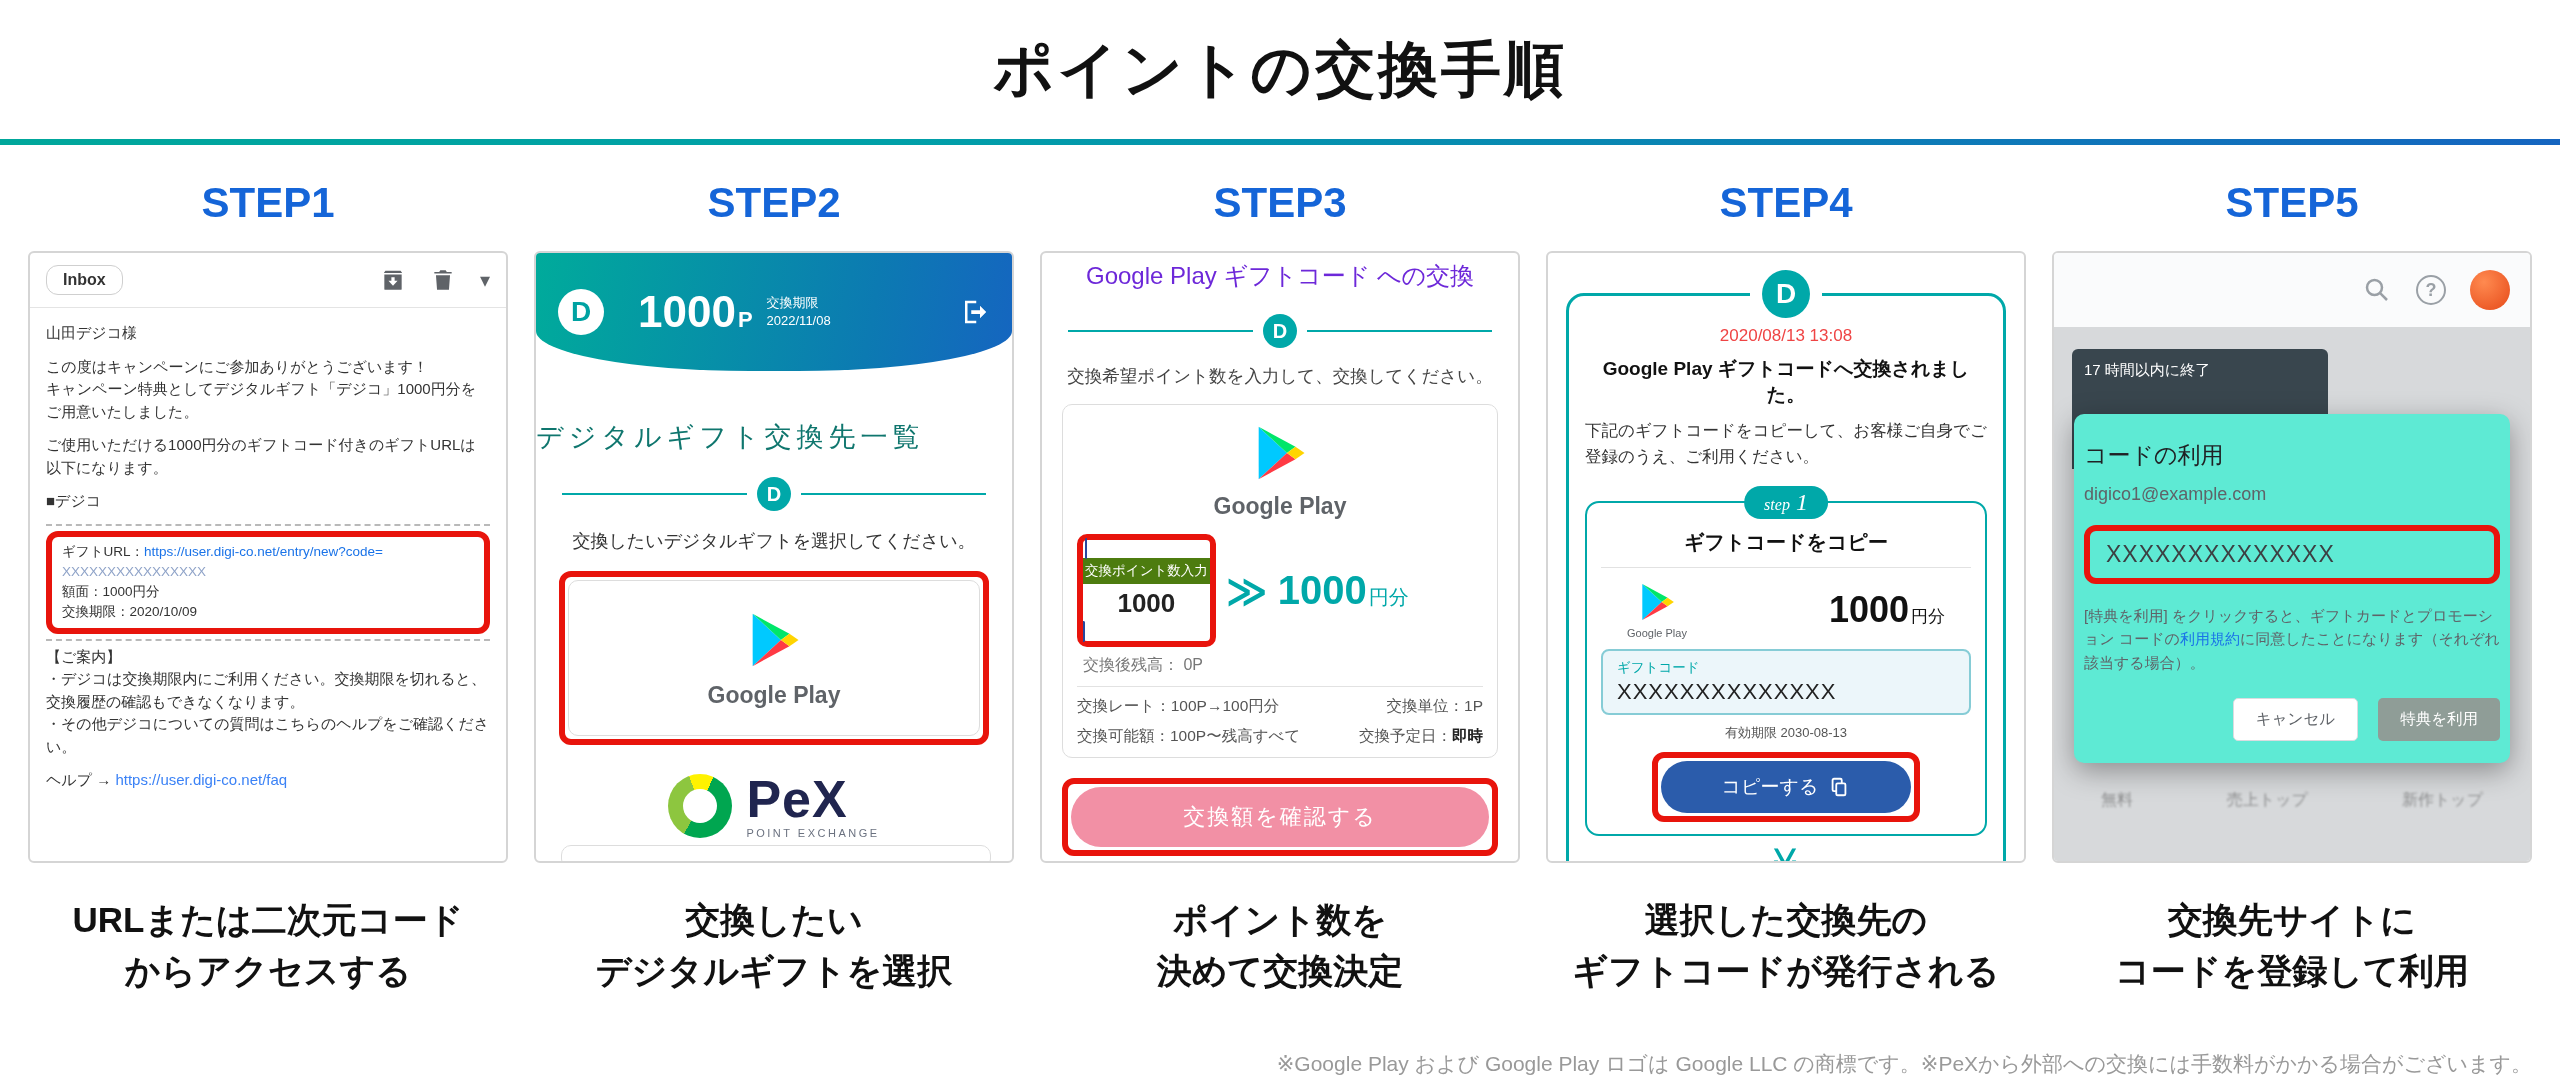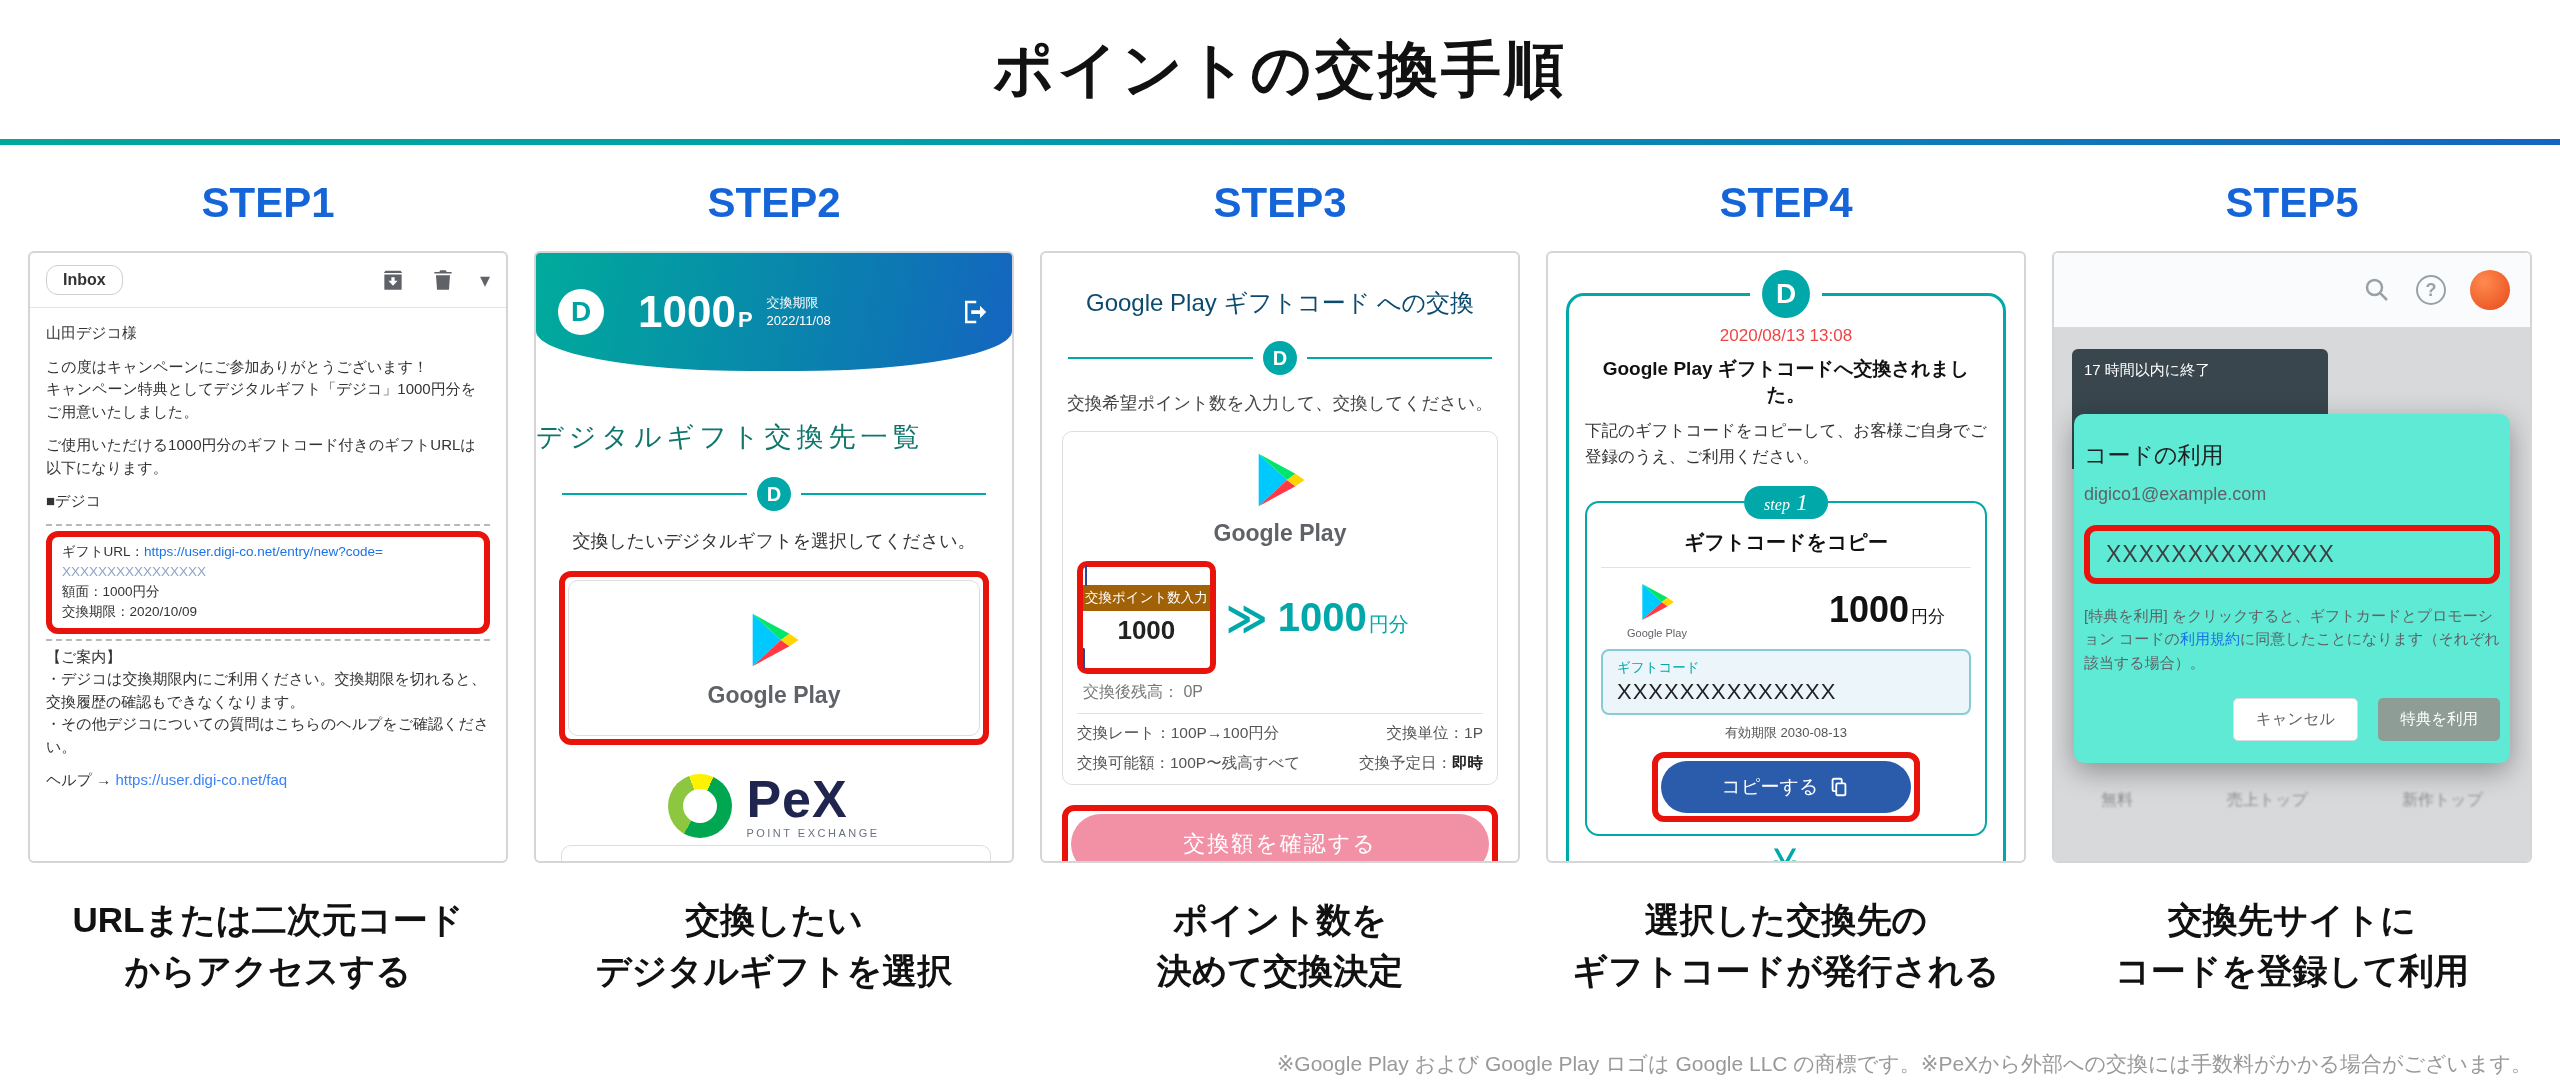--- a/index.html
+++ b/index.html
@@ -50,28 +50,28 @@
   .gp-svg-lg{width:64px;height:64px}
   .gp-label{font-size:23px;color:#5f6368;font-weight:600}
   .s2-pex{margin-top:28px;display:flex;align-items:center;justify-content:center;gap:14px}
   .pex-ring{width:64px;height:64px;border-radius:50%;background:conic-gradient(from 210deg,#8dc63f 0 130deg,#fff200 130deg 175deg,#00a650 175deg 360deg);position:relative;display:inline-block;flex:0 0 64px}
   .pex-ring::after{content:"";position:absolute;inset:15px;background:#fff;border-radius:50%}
   .pex-text-main{font-size:52px;font-weight:800;color:#20254f;letter-spacing:1px;line-height:1}
   .pex-text-sub{font-size:11px;letter-spacing:2.5px;color:#6b7280;margin-top:2px}
   .s2-nexttile{position:absolute;bottom:-8px;left:25px;width:430px;height:24px;border:1px solid #ddd;border-radius:10px;background:#fff}
 
   
-  .s3-heading{margin-top:34px;text-align:center;font-size:24px;color:#0c4a6e}
+  .s3-heading{margin-top:7px;text-align:center;font-size:24px;color:#6d28d9}
   .s3-instruction{text-align:center;font-size:17.5px;color:#444;margin-top:16px}
   .s3-box{margin:16px auto 0;width:436px;border:1px solid #ddd;border-radius:10px;padding:16px 14px 10px;background:#fff}
   .s3-gp{display:flex;flex-direction:column;align-items:center;gap:8px}
   .s3-input-row{display:flex;align-items:center;margin-top:14px;gap:8px}
   .s3-input-redbox{padding:0;border-radius:10px}
   .s3-input{width:168px;border-radius:6px;overflow:hidden;border:2px solid #27479e;margin:2px}
-  .s3-input-label{background:#a16207;color:#fff;font-size:13.5px;text-align:center;padding:4px 2px}
+  .s3-input-label{background:#4d7c0f;color:#fff;font-size:13.5px;text-align:center;padding:4px 2px}
   .s3-input-value{background:#fff;font-size:26px;font-weight:bold;text-align:center;padding:4px 0;color:#222}
   .s3-chevrons{font-size:40px;color:#00a8a9;font-weight:bold;margin:0 2px}
   .s3-result{color:#00a8a9;display:flex;align-items:baseline}
   .s3-result-num{font-size:40px;font-weight:600}
   .s3-result-unit{font-size:20px;margin-left:2px}
   .s3-balance{font-size:16px;color:#777;margin-top:8px;padding-left:6px}
   .s3-sep{border-top:1px solid #e2e2e2;margin:10px 0 2px}
   .s3-meta-row{display:flex;justify-content:space-between;font-size:15.5px;color:#555;margin-top:9px}
   .s3-strong{font-weight:bold;color:#222}
   .s3-btn-redbox{margin:20px auto 0;width:436px}

